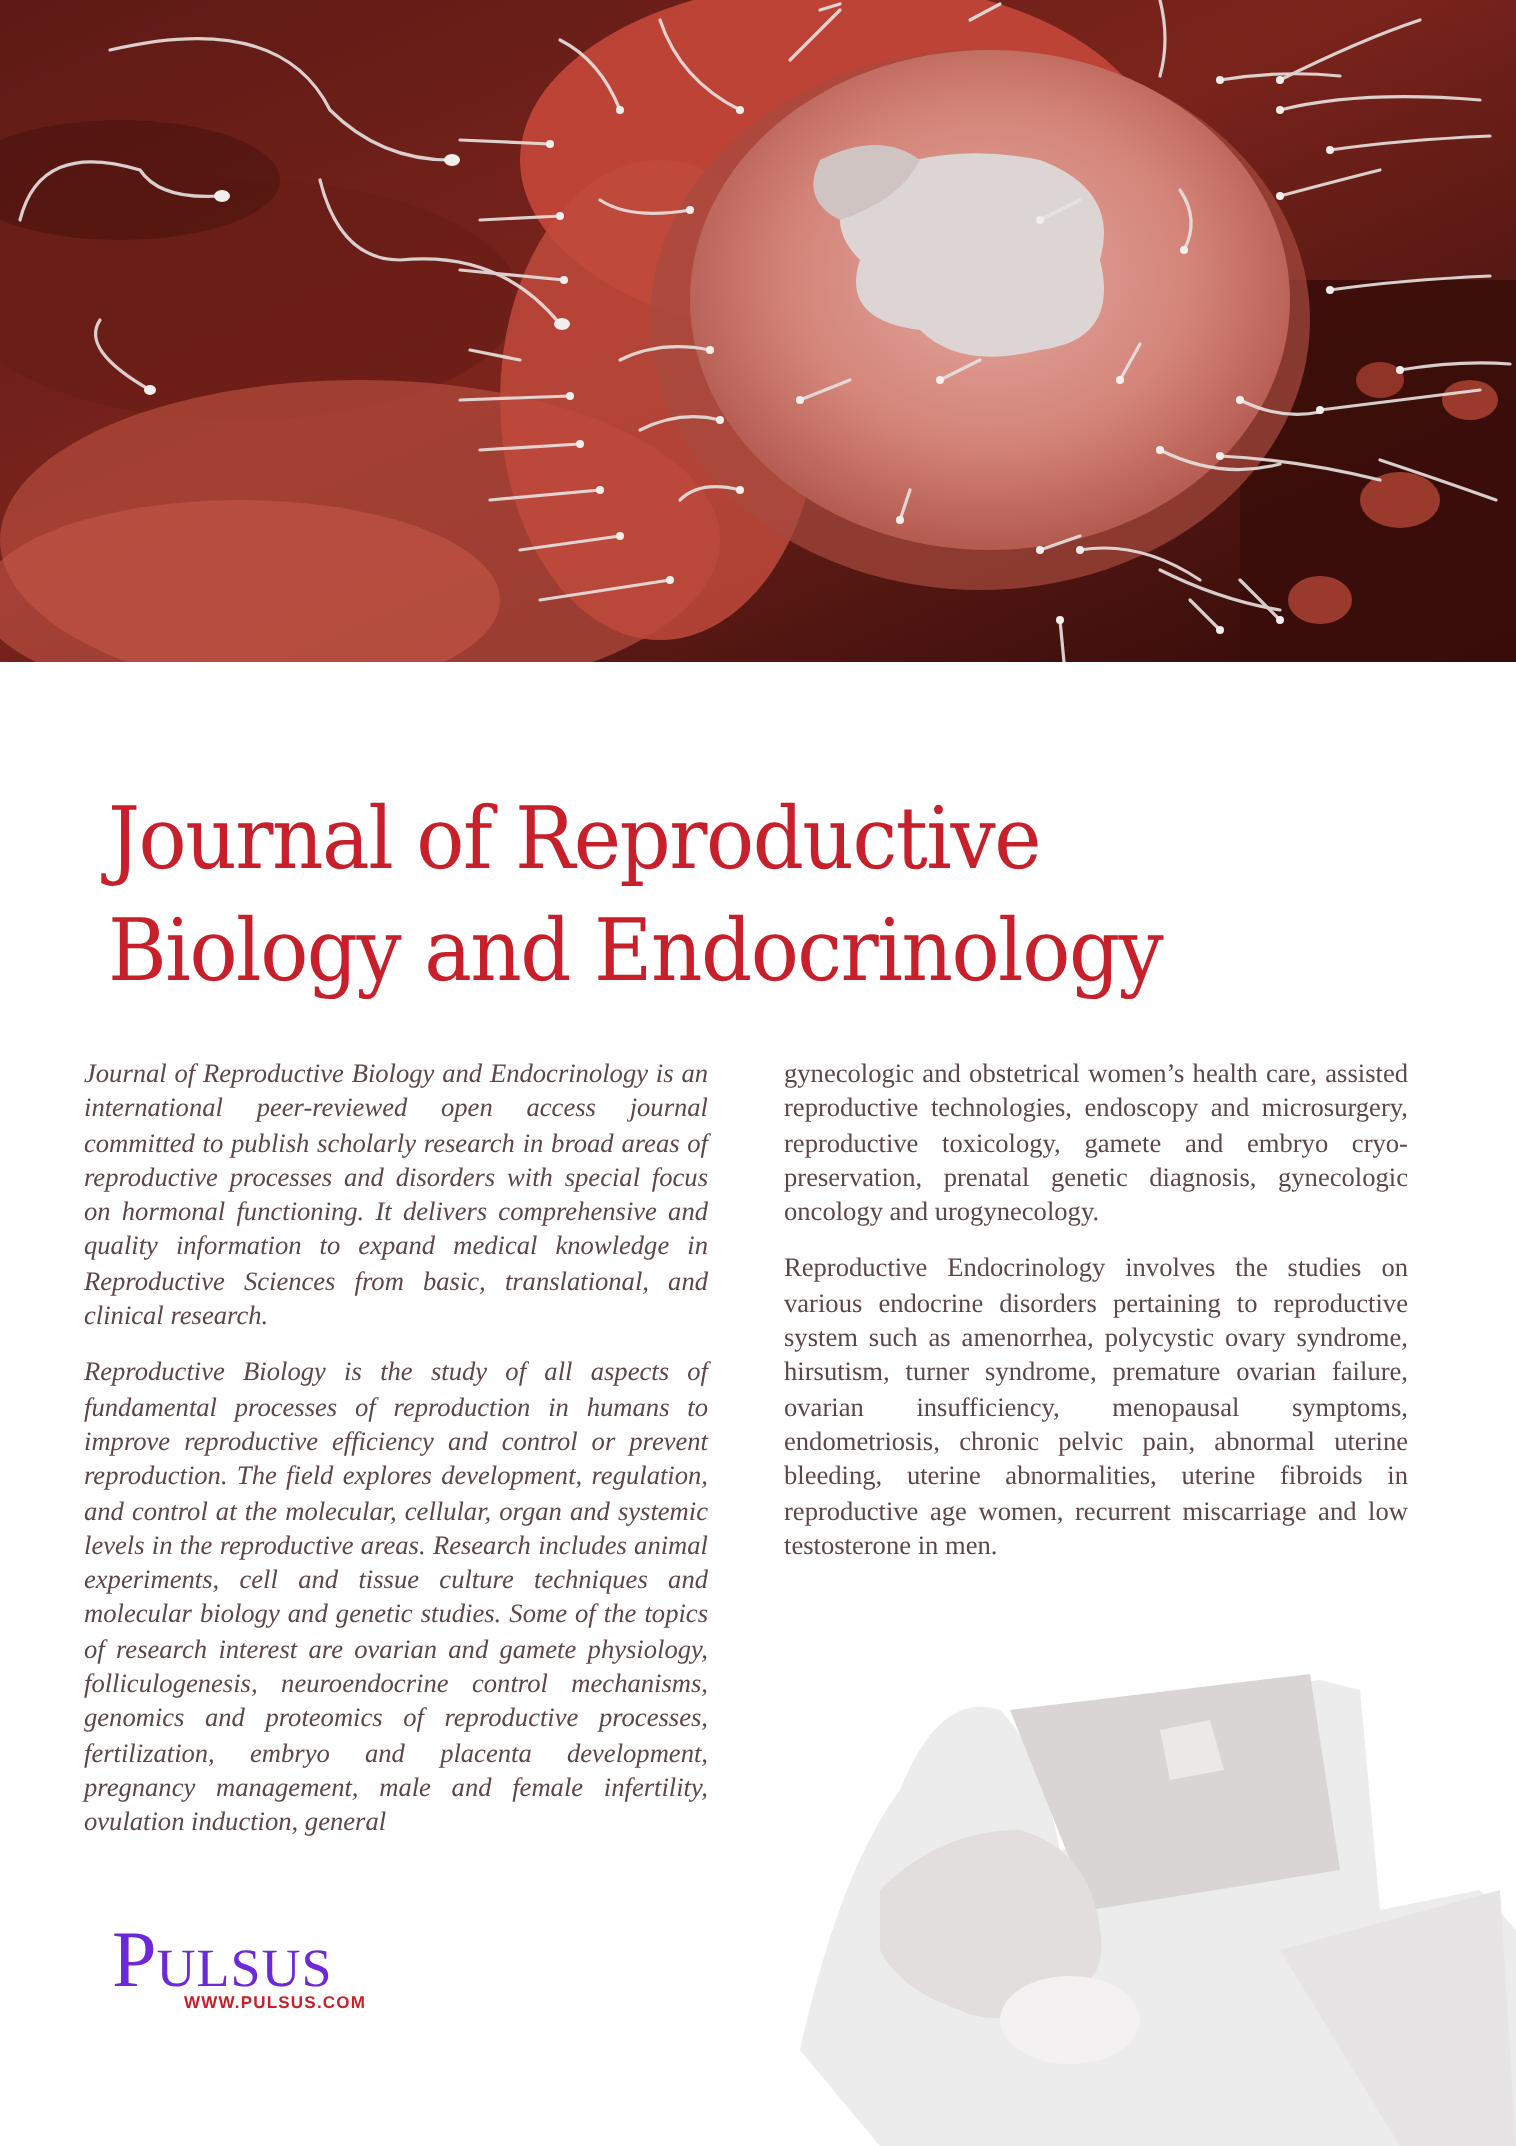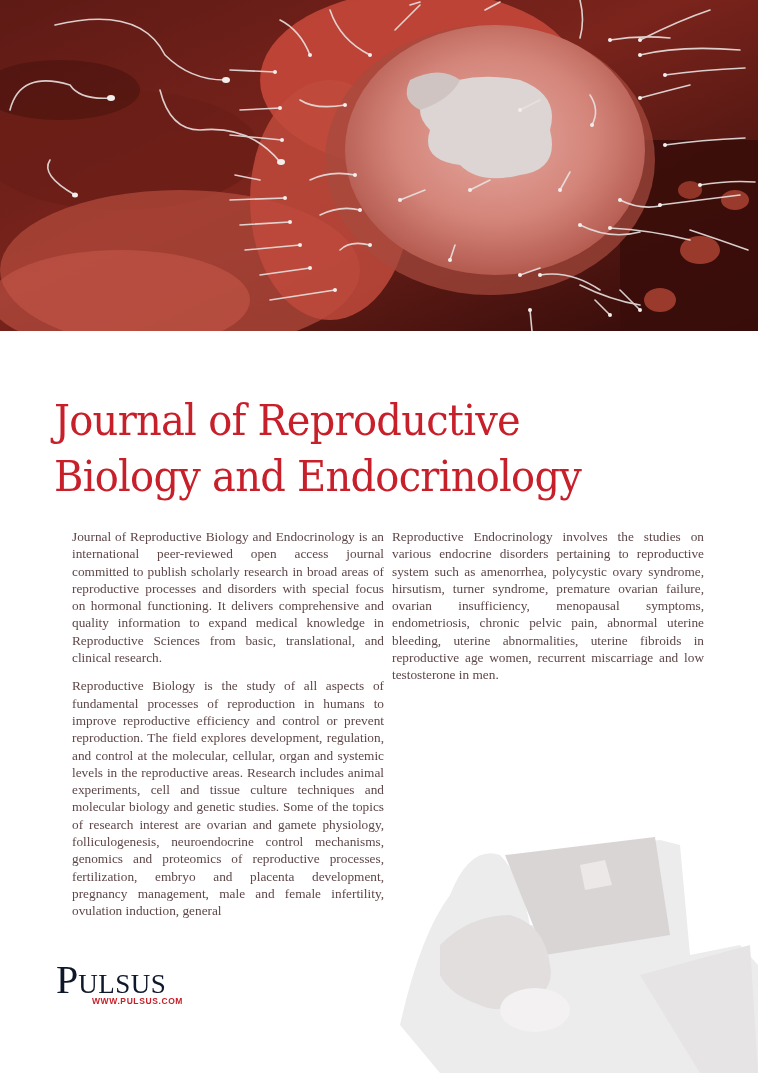--- a/index.html
+++ b/index.html
@@ -26,33 +26,33 @@
 
   .col {
     position: absolute;
     font-family: "Liberation Serif", "DejaVu Serif", serif;
     font-size: 13.3px;
     line-height: 17.3px;
     color: #5e4648;
     text-align: justify;
   }
   .col p { margin: 0 0 11px 0; }
-  .col-left { left: 72px; top: 528px; width: 312px; }
+  .col-left { left: 42px; top: 528px; width: 312px; font-style: italic; }
   .col-right { left: 392px; top: 528px; width: 312px; }
 
   .bg-photo {
     position: absolute; left: 380px; top: 815px; width: 378px; height: 258px;
   }
 
   .logo {
     position: absolute; left: 56px; top: 960px;
   }
   .logo-word {
     font-family: "Liberation Serif", "DejaVu Serif", serif;
-    color: #0f172a;
+    color: #6d28d9;
     line-height: 1;
     white-space: nowrap;
   }
   .logo-p { font-size: 40px; vertical-align: baseline; }
   .logo-rest { font-size: 27px; letter-spacing: 0.5px; }
   .logo-url {
     font-family: Liberation Sans, sans-serif;
     font-size: 8.5px; font-weight: bold; color: #c8202a;
     margin-left: 36px; margin-top: -4px; letter-spacing: 0.6px;
   }
@@ -206,20 +206,21 @@
   <span>Journal of Reproductive</span><br>
   <span>Biology and Endocrinology</span>
 </h1>
 
 <div class="col col-left">
   <p>Journal of Reproductive Biology and Endocrinology is an international peer-reviewed open access journal committed to publish scholarly research in broad areas of reproductive processes and disorders with special focus on hormonal functioning. It delivers comprehensive and quality information to expand medical knowledge in Reproductive Sciences from basic, translational, and clinical research.</p>
   <p>Reproductive Biology is the study of all aspects of fundamental processes of reproduction in humans to improve reproductive efficiency and control or prevent reproduction. The field explores development, regulation, and control at the molecular, cellular, organ and systemic levels in the reproductive areas. Research includes animal experiments, cell and tissue culture techniques and molecular biology and genetic studies. Some of the topics of research interest are ovarian and gamete physiology, folliculogenesis, neuroendocrine control mechanisms, genomics and proteomics of reproductive processes, fertilization, embryo and placenta development, pregnancy management, male and female infertility, ovulation induction, general</p>
 </div>
 
 <div class="col col-right">
+  <p>gynecologic and obstetrical women’s health care, assisted reproductive technologies, endoscopy and microsurgery, reproductive toxicology, gamete and embryo cryo-preservation, prenatal genetic diagnosis, gynecologic oncology and urogynecology.</p>
   <p>Reproductive Endocrinology involves the studies on various endocrine disorders pertaining to reproductive system such as amenorrhea, polycystic ovary syndrome, hirsutism, turner syndrome, premature ovarian failure, ovarian insufficiency, menopausal symptoms, endometriosis, chronic pelvic pain, abnormal uterine bleeding, uterine abnormalities, uterine fibroids in reproductive age women, recurrent miscarriage and low testosterone in men.</p>
 </div>
 
 <div class="logo">
   <div class="logo-word">
     <span class="logo-p">P</span><span class="logo-rest">ULSUS</span>
   </div>
   <div class="logo-url">WWW.PULSUS.COM</div>
 </div>
 

